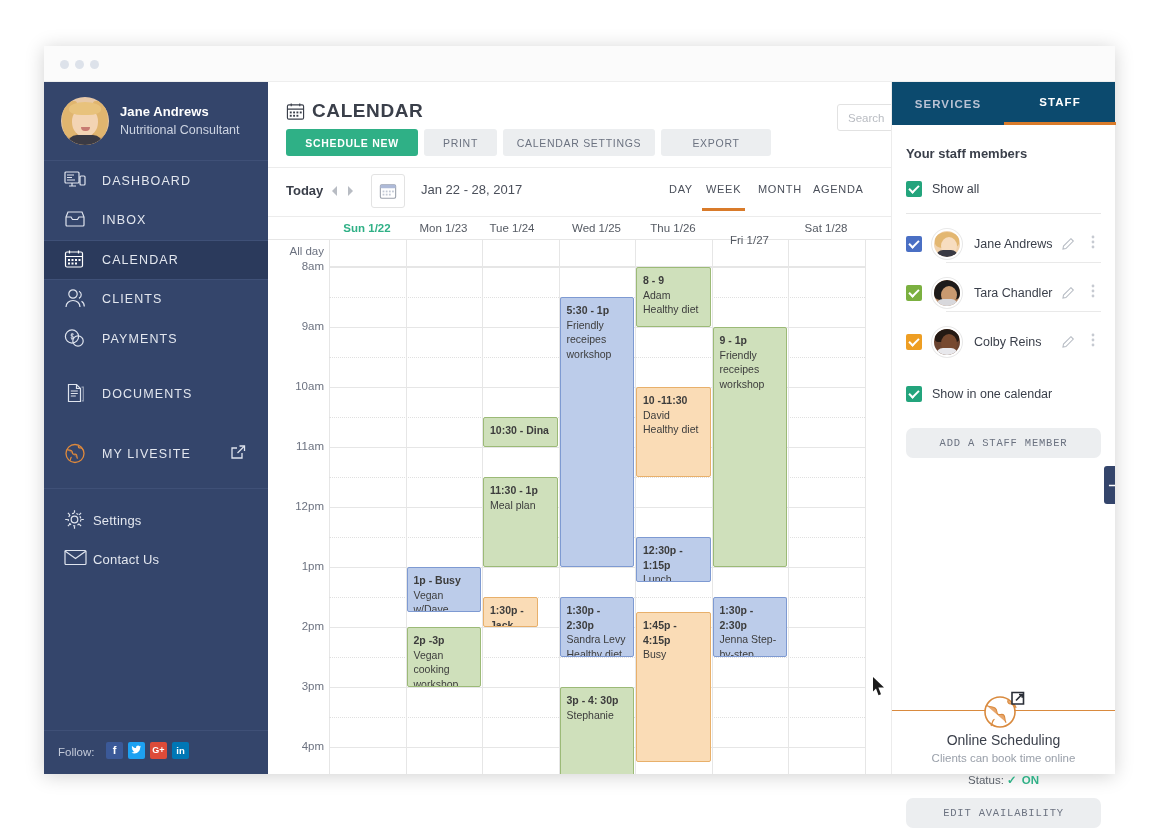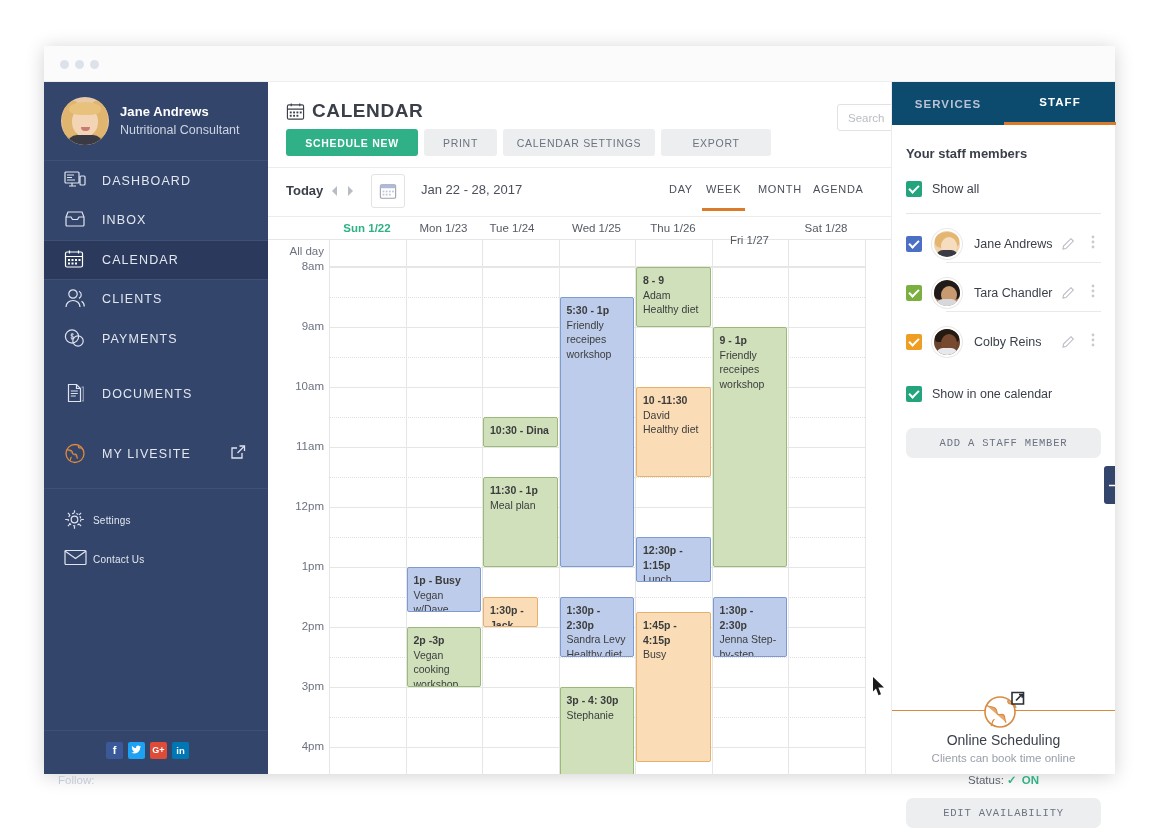--- a/index.html
+++ b/index.html
@@ -50,24 +50,24 @@
   .navitem {
     position: relative; height: 39.5px; display: flex; align-items: center;
     padding-left: 22px; color: #e3e7ef; cursor: pointer;
   }
   .navitem .nlabel { font-size: 12.5px; letter-spacing: 1.1px; margin-left: 36px; }
   .navitem.active { background: #2b3a5c; box-shadow: inset 0 1px 0 #3f5077, inset 0 -1px 0 #3f5077; }
   .navicon { position: absolute; left: 20px; top: 50%; transform: translateY(-50%); width: 24px; height: 22px; }
   .navicon svg { display: block; }
   .nav-sep { height: 1px; background: #3f5077; margin: 14px 0 0 0; }
   #livesite-ext { position: absolute; right: 22px; top: 50%; transform: translateY(-50%); }
-  .lower .navitem .nlabel { letter-spacing: .2px; font-size: 10px; text-transform: none; margin-left: 27px; }
+  .lower .navitem .nlabel { letter-spacing: .2px; font-size: 13px; text-transform: none; margin-left: 27px; }
 
   #follow { position: absolute; left: 0; bottom: 0; width: 224px; height: 44px; border-top: 1px solid #3f5077; }
-  #follow .flabel { position: absolute; left: 14px; top: 15px; font-size: 11.5px; color: #c3cad9; margin-top: 28px; }
+  #follow .flabel { position: absolute; left: 14px; top: 15px; font-size: 11.5px; color: #c3cad9; }
   .social { position: absolute; top: 11px; width: 17px; height: 17px; border-radius: 2px;
     color: #fff; font-size: 11px; font-weight: bold; text-align: center; line-height: 17px; }
   .s-fb { left: 62px; background: #3b5998; } .s-tw { left: 84px; background: #1da1f2; }
   .s-gp { left: 106px; background: #dd4b39; font-size: 9px; } .s-in { left: 128px; background: #0077b5; font-size: 9.5px; }
 
   
   #main { position: absolute; left: 224px; top: 36px; width: 847px; height: 692px; background: #fff; }
 
   #page-head { position: relative; height: 86px; border-bottom: 1px solid #ececec; }
   #cal-title-icon { position: absolute; left: 18px; top: 20px; }

